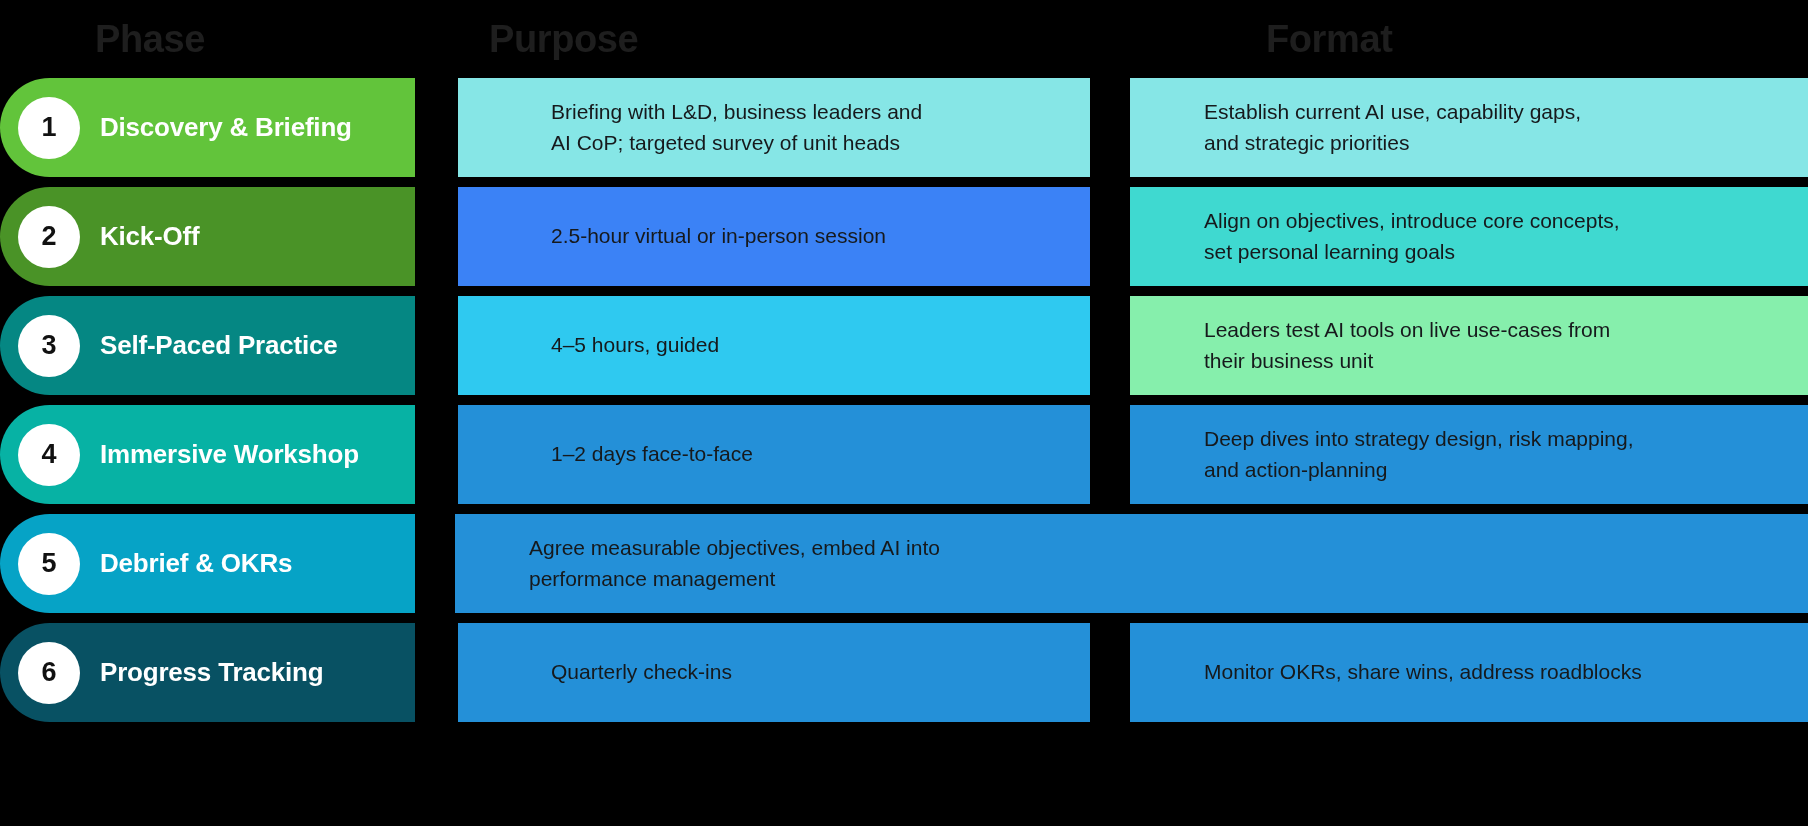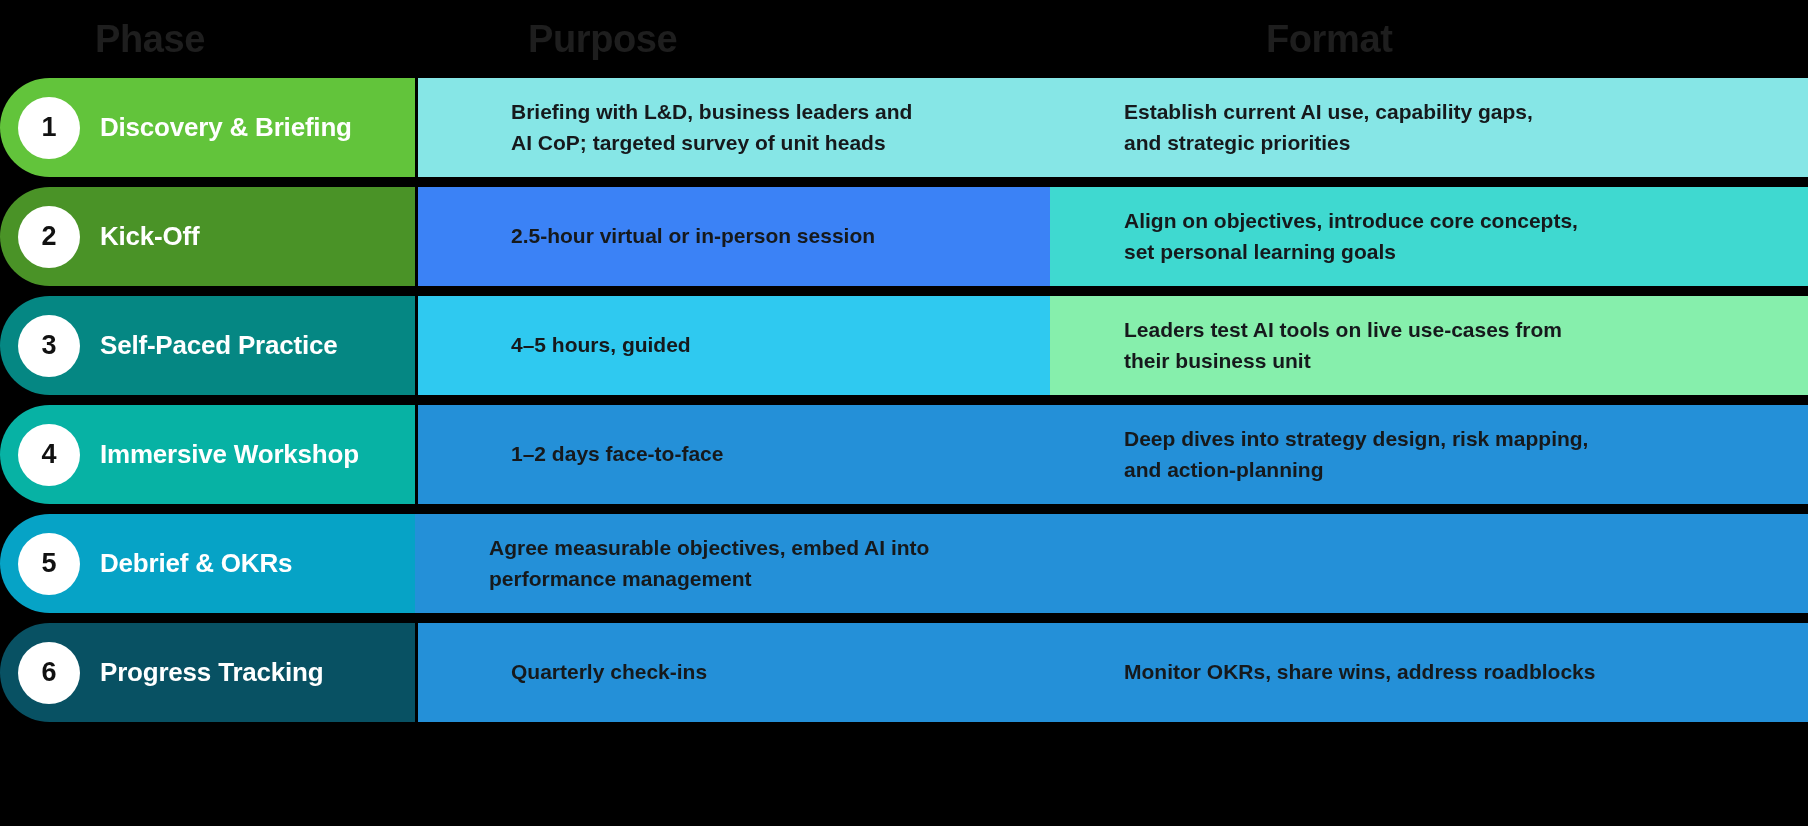--- a/index.html
+++ b/index.html
@@ -25,21 +25,20 @@
 
   
   .header-row {
     position: absolute;
     top: 0;
     left: 0;
     width: 1808px;
     height: 78px;
     display: flex;
     align-items: center;
-    gap: 39px;
   }
 
   .header-cell {
     font-size: 38px;
     font-weight: 700;
     color: #1e1e1e;
     letter-spacing: -0.4px;
     line-height: 1;
   }
 
@@ -103,21 +102,22 @@
   }
 
   
   .format-cell,
   .purpose-cell {
     display: flex;
     align-items: center;
     color: #16191c;
     font-size: 21px;
     line-height: 1.45;
-    font-weight: 700;
+    font-weight: 400;
+    margin-left: 40px;
   }
 
   .format-cell {
     width: 635px;
     flex: 0 0 635px;
     padding-left: 93px;
     padding-right: 20px;
     border-left: 3px solid #000000;
   }
 

